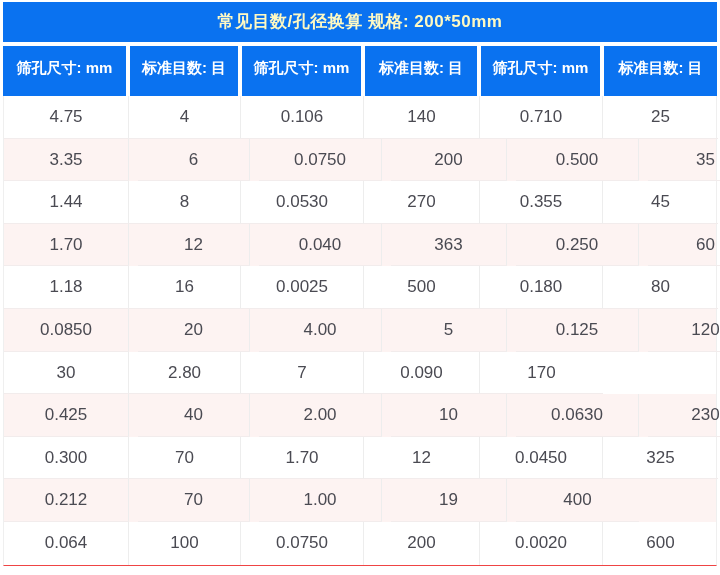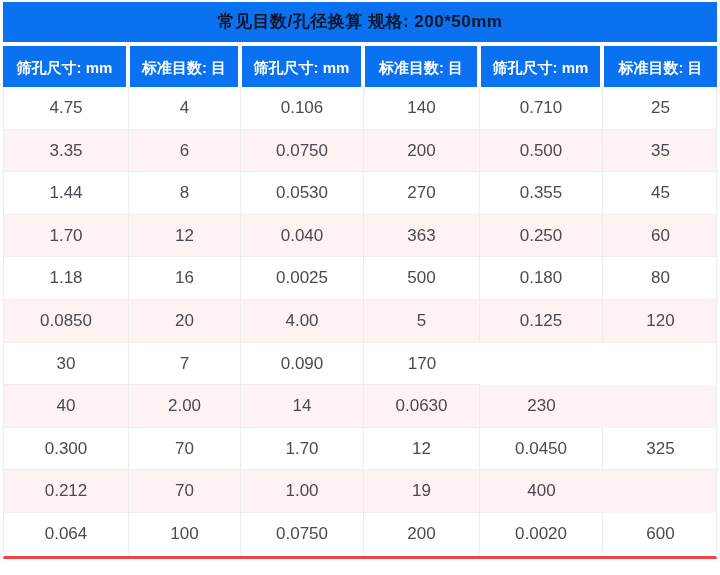--- a/index.html
+++ b/index.html
@@ -11,57 +11,57 @@
   .page {
     width: 720px;
     height: 575px;
     background: #ffffff;
     box-sizing: border-box;
     padding: 2px 3px 0 3px;
     overflow: hidden;
   }
   .title-bar {
     background: #0a72f0;
-    color: #0f172a;
+    color: #fef9c3;
     height: 40px;
     line-height: 40px;
     text-align: center;
     font-size: 17px;
     font-weight: bold;
     letter-spacing: 0.5px;
   }
   .gap { height: 4px; background: #ffffff; }
   .grid-row {
     display: grid;
     grid-template-columns: 125px 112px 123px 116px 123px 115px;
   }
   .hcell {
     background: #0a72f0;
     color: #ffffff;
     font-size: 15px;
     font-weight: bold;
-    height: 41px;
+    height: 50px;
     line-height: 43px;
     text-align: center;
     box-sizing: border-box;
     border-left: 2px solid #ffffff;
     border-right: 2px solid #ffffff;
     white-space: nowrap;
     overflow: hidden;
   }
   .hcell:first-child { border-left: none; }
   .hcell:last-child { border-right: none; }
   .tbody {
     border-left: 1px solid #efefef;
     border-right: 1px solid #efefef;
-    border-bottom: 3px solid #ef4444;
+    border-bottom: 1px solid #ef4444;
     box-sizing: border-box;
   }
   .drow { background: #ffffff; }
-  .drow.alt { background: #fdf3f2; }
+  .drow.alt { background: #fdf3f2; gap: 9px; }
   .dcell {
     height: 42.6px;
     line-height: 42.6px;
     text-align: center;
     font-size: 17px;
     color: #4a4a52;
     box-sizing: border-box;
     border-right: 1px solid #ededed;
     border-bottom: 1px solid #f2ecec;
     white-space: nowrap;
@@ -131,28 +131,30 @@
       <div class="grid-row drow alt">
         <div class="dcell">0.0850</div>
         <div class="dcell">20</div>
         <div class="dcell">4.00</div>
         <div class="dcell">5</div>
         <div class="dcell">0.125</div>
         <div class="dcell">120</div>
       </div>
       <div class="grid-row drow">
         <div class="dcell">30</div>
+        <div class="dcell">2.80</div>
         <div class="dcell">7</div>
         <div class="dcell">0.090</div>
         <div class="dcell">170</div>
       </div>
       <div class="grid-row drow alt">
+        <div class="dcell">0.425</div>
         <div class="dcell">40</div>
         <div class="dcell">2.00</div>
-        <div class="dcell">14</div>
+        <div class="dcell">10</div>
         <div class="dcell">0.0630</div>
         <div class="dcell">230</div>
       </div>
       <div class="grid-row drow">
         <div class="dcell">0.300</div>
         <div class="dcell">70</div>
         <div class="dcell">1.70</div>
         <div class="dcell">12</div>
         <div class="dcell">0.0450</div>
         <div class="dcell">325</div>

